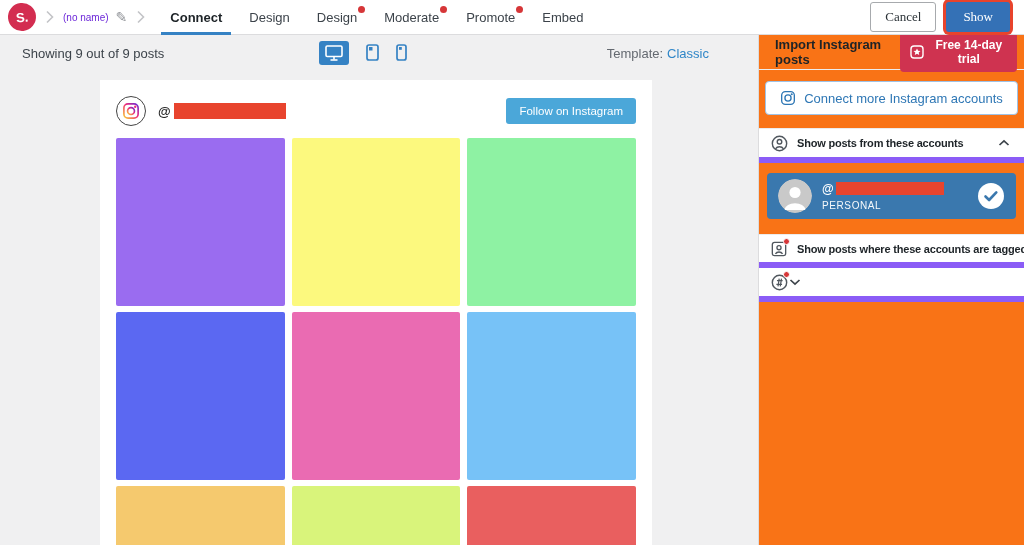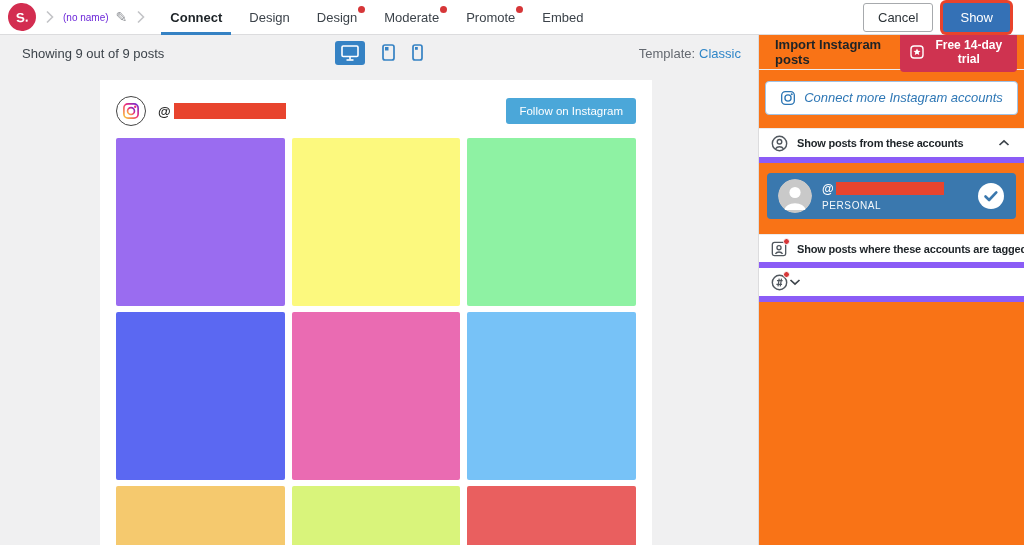--- a/index.html
+++ b/index.html
@@ -17,30 +17,30 @@
   .feed-name { font-size:10px; color:#6d28d9; }
   .pencil { font-size:14px; color:#8c8f94; margin-left:7px; cursor:pointer; }
   .tabs { display:flex; align-items:center; gap:27px; height:35px; margin-left:16px; }
   .tab { position:relative; font-size:13px; color:#3c434a; height:35px; display:flex;
     align-items:center; cursor:pointer; white-space:nowrap; }
   .tab.active { font-weight:bold; color:#1d2327; }
   .tab.active::after { content:""; position:absolute; left:-9px; right:-9px; bottom:0;
     height:3px; background:var(--accent-blue,#3582c4); }
   .tab .dot { position:absolute; top:6px; right:-8px; width:7px; height:7px;
     border-radius:50%; background:var(--notification-red,#d63638); }
-  .hdr-actions { margin-left:auto; display:flex; align-items:center; gap:10px; }
+  .hdr-actions { margin-left:auto; display:flex; align-items:center; gap:10px;font-family:Liberation Serif, serif; }
   .btn-cancel { background:#fff; border:1px solid #a7aaad; border-radius:3px;
     padding:6px 14px; font-size:13px; color:#2c3338; cursor:pointer;
     font-family:inherit; }
   .btn-save { background:var(--save-blue,#3471b6); color:#fff; border:none; border-radius:3px;
     padding:7px 17px; font-size:13px; cursor:pointer; font-family:inherit;
     box-shadow:0 0 0 3px var(--highlight-orange,#e8432c); margin-right:4px; }
 
   
-  .body { flex:1; display:flex; min-height:0; }
+  .body { flex:1; display:flex; min-height:0;gap:32px; }
   .main { width:758px; display:flex; flex-direction:column; min-height:0; }
 
   .toolbar { height:35px; position:relative; flex:0 0 auto; }
   .showing { position:absolute; left:22px; top:50%; transform:translateY(-50%);
     font-size:13px; color:#3c434a; }
   .devices { position:absolute; left:50%; top:50%; transform:translate(-50%,-50%);
     display:flex; align-items:center; gap:17px; }
   .dev-desktop { width:30px; height:24px; background:var(--accent-blue,#3582c4);
     border:none; border-radius:3px; display:flex; align-items:center; justify-content:center;
     cursor:pointer; }
@@ -68,22 +68,22 @@
   .sidebar { width:266px; background:#f97316; border-left:1px solid #dcdcde; display:flex;
     flex-direction:column; }
   .sb-import { height:35px; display:flex; align-items:center; justify-content:space-between;
     padding:0 7px 0 16px; border-bottom:1px solid #ececec; flex:0 0 auto; }
   .sb-import-title { font-size:13px; font-weight:bold; color:#1d2327; }
   .trial-btn { display:flex; align-items:center; gap:7px; background:var(--trial-red,#cf3350);
     color:#fff; font-weight:bold; font-size:12px; padding:6px 10px; border-radius:4px;
     border:none; cursor:pointer; font-family:inherit; }
   .sb-connect-wrap { padding:11px 6px 13px; border-bottom:1px solid #ececec; }
   .connect-btn { width:100%; border:1px solid #9ec2e6; color:#2e77b5; background:#fff;
-    border-radius:4px; padding:8px 12px; font-size:13px; display:flex; align-items:flex-start;
-    justify-content:center; gap:8px; cursor:pointer; font-family:inherit;font-style:italic; }
+    border-radius:4px; padding:8px 12px; font-size:13px; display:flex; align-items:center;
+    justify-content:center; gap:8px; cursor:pointer; font-family:inherit; }
   .sb-section { display:flex; align-items:center; padding:0 14px 0 10px; height:34px;
     cursor:pointer; border-bottom:6px solid #8b5cf6; background:#fff; }
   .sb-section.bt { border-top:1px solid #ececec; margin-top:-1px; }
   .sec-icon { position:relative; width:20px; display:flex; align-items:center;
     justify-content:center; flex:0 0 auto; }
   .icon-dot { position:absolute; top:-3px; right:-1px; width:7px; height:7px;
     border-radius:50%; background:var(--notification-red,#d63638); border:1px solid #fff; }
   .sec-label { flex:1; margin-left:8px; font-size:11px; letter-spacing:-0.2px;
     font-weight:bold; color:#1d2327; white-space:nowrap; }
   .account-card { margin:10px 8px 16px; height:46px; background:var(--account-blue,#3a78ae);

